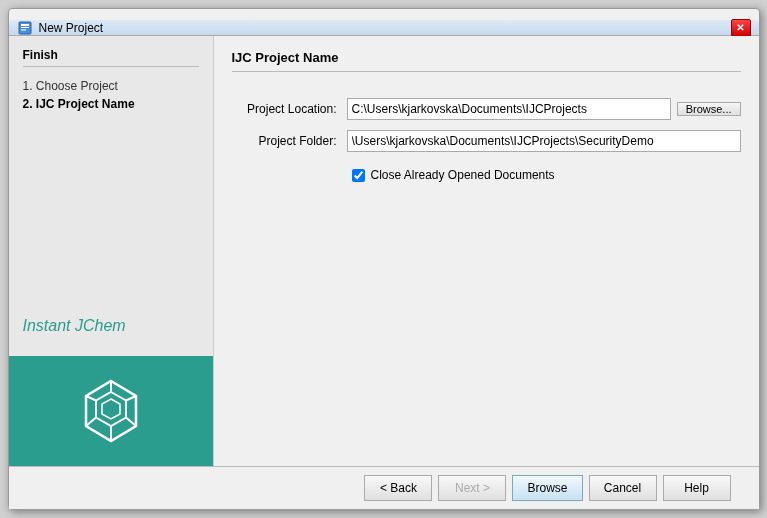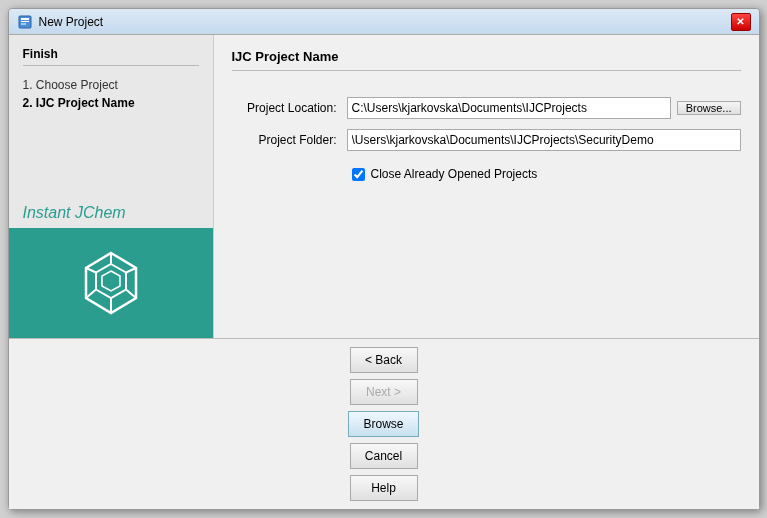--- a/index.html
+++ b/index.html
@@ -25,21 +25,22 @@
       box-shadow: 2px 2px 8px rgba(0,0,0,0.4);
     }
     .title-bar {
       background: linear-gradient(to bottom, #dce9f5, #c5d9ee);
       border-bottom: 1px solid #aaa;
       padding: 6px 8px;
       display: flex;
       align-items: center;
       justify-content: space-between;
       border-radius: 4px 4px 0 0;
-      height: 26px;
+      height: 16px;
+      margin-top: 11px;
     }
     .title-bar-left {
       display: flex;
       align-items: center;
       gap: 6px;
     }
     .title-icon {
       width: 16px;
       height: 16px;
       display: flex;
@@ -92,21 +93,21 @@
     .step-item {
       padding: 2px 0;
       font-size: 12px;
       color: #333;
     }
     .step-item.active {
       font-weight: bold;
       color: #000;
     }
     .sidebar-brand {
-      padding: 10px 14px 6px;
+      padding: 10px 14px 21px;
       text-align: left;
     }
     .sidebar-brand-text {
       color: #2a9d8f;
       font-size: 16px;
       font-style: italic;
       font-weight: 300;
     }
     .sidebar-logo {
       background: #2a9d8f;
@@ -175,27 +176,26 @@
     }
     .checkbox-row input[type=checkbox] {
       margin-right: 6px;
     }
     .checkbox-label {
       font-size: 12px;
       color: #000;
     }
     .dialog-footer {
       border-top: 1px solid #bbb;
-      padding: 8px 4px;
+      padding: 8px 28px;
       display: flex;
       justify-content: flex-end;
       align-items: center;
       gap: 6px;
       background: #f0f0f0;
-      flex-direction: column;
     }
     .footer-btn {
       height: 26px;
       padding: 0 14px;
       background: linear-gradient(to bottom, #f8f8f8, #e0e0e0);
       border: 1px solid #aaa;
       font-size: 12px;
       cursor: pointer;
       font-family: inherit;
       min-width: 68px;
@@ -278,21 +278,21 @@
         <button class="browse-btn">Browse...</button>
       </div>
 
       <div class="form-row">
         <label class="form-label">Project Folder:</label>
         <input type="text" class="form-input" value="\Users\kjarkovska\Documents\IJCProjects\SecurityDemo" style="">
       </div>
 
       <div class="checkbox-row">
         <input type="checkbox" checked="" style="">
-        <label class="checkbox-label">Close Already Opened Projects</label>
+        <label class="checkbox-label">Close Already Opened Documents</label>
       </div>
     </div>
   </div>
 
   <div class="dialog-footer">
     <button class="footer-btn">&lt; Back</button>
     <button class="footer-btn" disabled="">Next &gt;</button>
     <button class="footer-btn accent">Browse</button>
     <button class="footer-btn">Cancel</button>
     <button class="footer-btn">Help</button>

